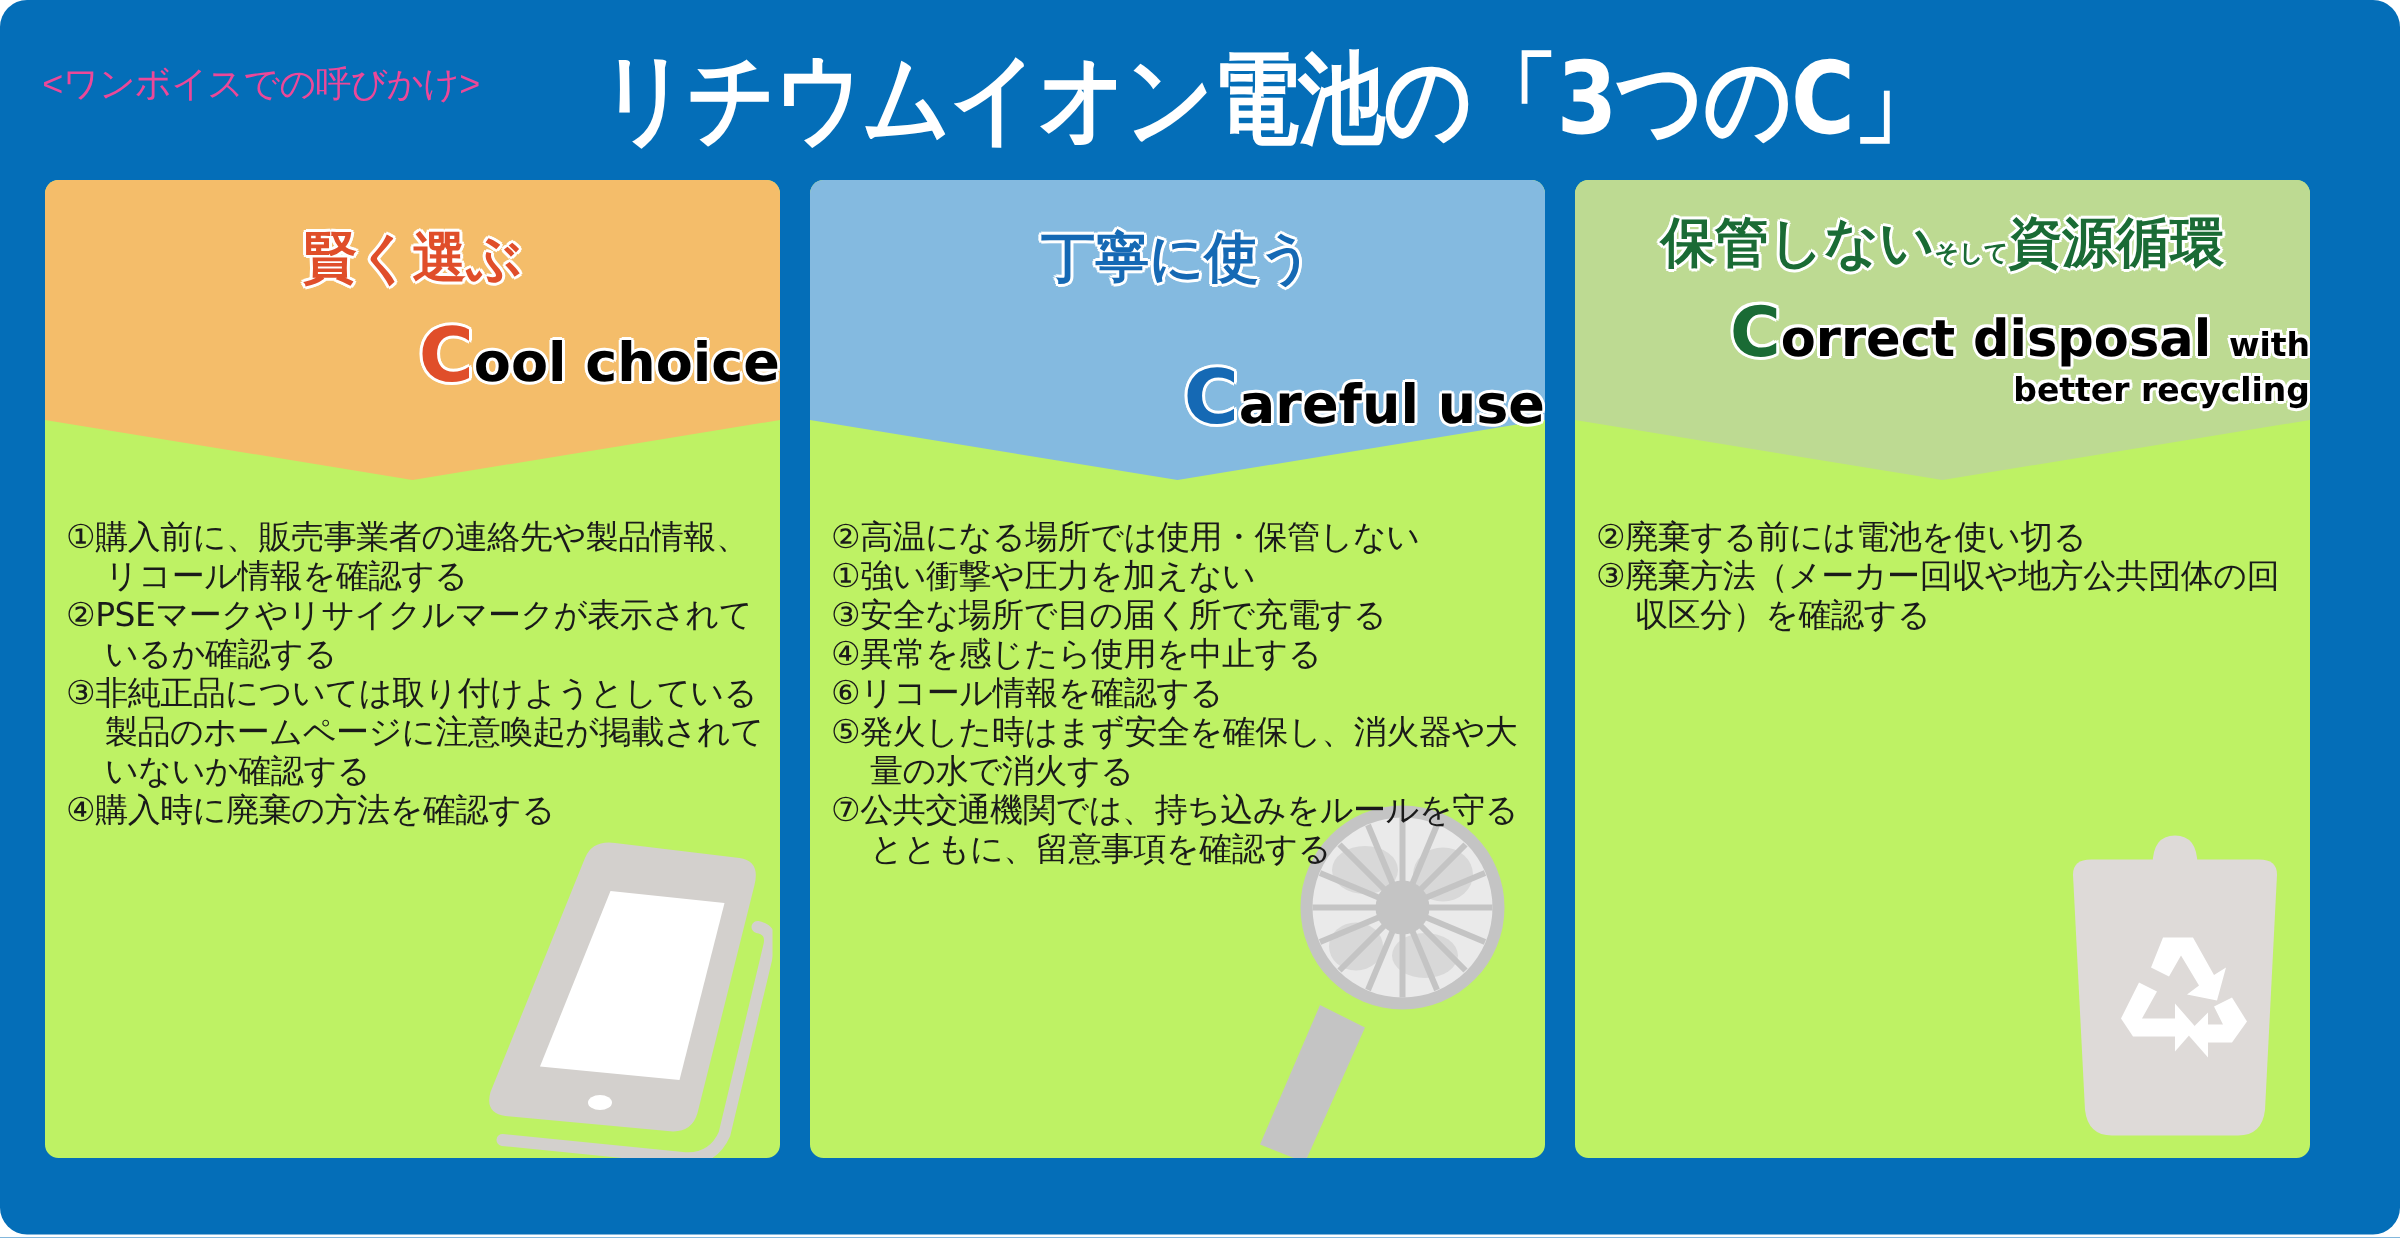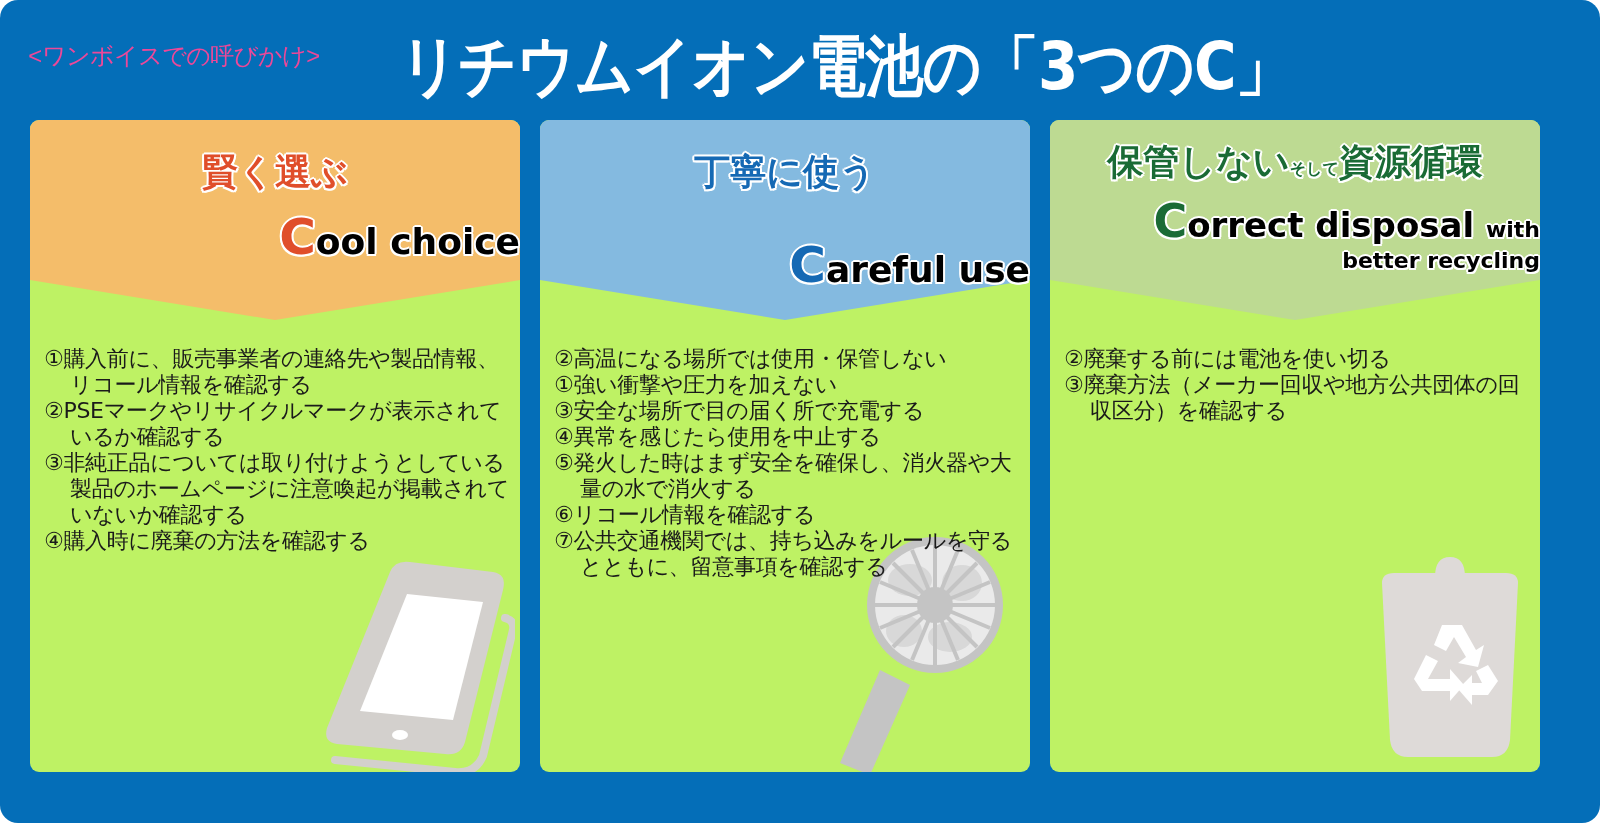--- a/index.html
+++ b/index.html
@@ -58,22 +58,22 @@
     <div class="head-jp outline-w" style="top:28px; font-size:36px; color:#1569B4;">丁寧に使う</div>
     <div class="head-en outline-w" style="top:104px; font-size:36px;margin-top:12px;">
       <span class="big-c" style="color:#1569B4;">C</span><span>areful use</span>
     </div>
   </div>
   <ul class="list">
     <li>②高温になる場所では使用・保管しない</li>
     <li>①強い衝撃や圧力を加えない</li>
     <li>③安全な場所で目の届く所で充電する</li>
     <li>④異常を感じたら使用を中止する</li>
+    <li>⑥リコール情報を確認する</li>
     <li>⑤発火した時はまず安全を確保し、消火器や大量の水で消火する</li>
-    <li>⑥リコール情報を確認する</li>
     <li>⑦公共交通機関では、持ち込みをルールを守るとともに、留意事項を確認する</li>
   </ul>
   <svg class="illus" style="left:300px; top:415px;" width="190" height="240" viewBox="0 0 190 240">
     <polygon points="40,135 70,150 30,240 0,228" fill="#C4C4C4"></polygon>
     <circle cx="95" cy="70" r="68" fill="#C4C4C4"></circle>
     <circle cx="95" cy="70" r="60" fill="#EAEAEA"></circle>
     <ellipse cx="70" cy="45" rx="22" ry="16" fill="#D8D8D8"></ellipse>
     <ellipse cx="122" cy="48" rx="20" ry="18" fill="#D8D8D8"></ellipse>
     <ellipse cx="110" cy="102" rx="22" ry="15" fill="#D8D8D8"></ellipse>
     <ellipse cx="64" cy="96" rx="18" ry="16" fill="#D8D8D8"></ellipse>

